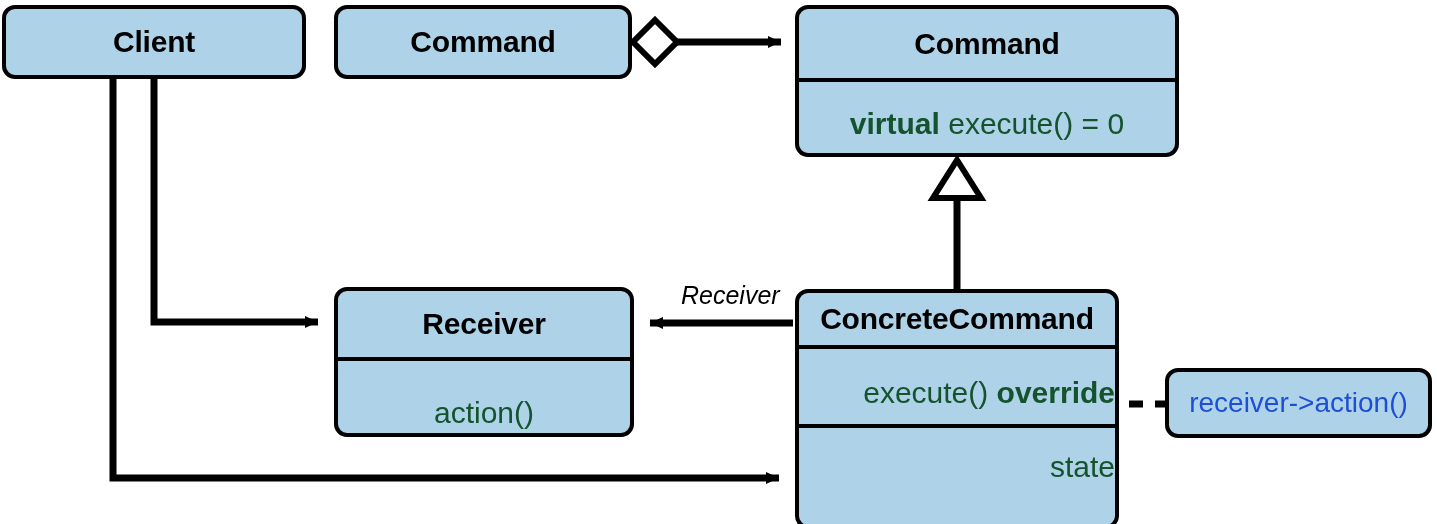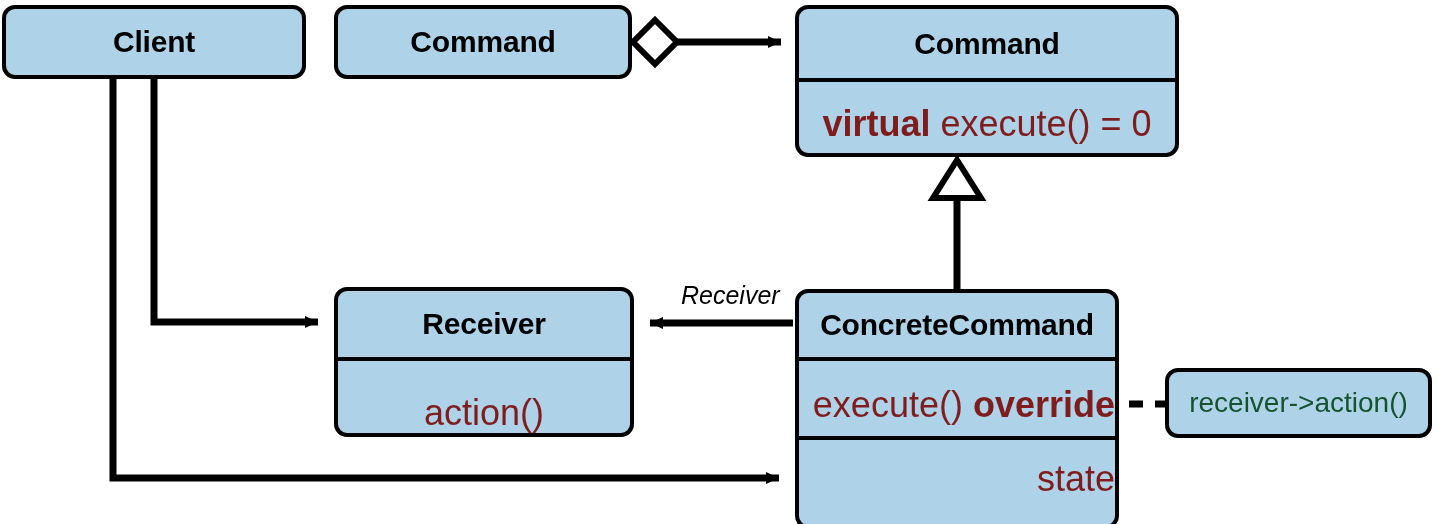--- a/index.html
+++ b/index.html
@@ -51,44 +51,44 @@
     border-top: 4px solid #000000;
   }
   .uml-title {
     font-size: 30px;
     font-weight: bold;
     color: #000000;
     letter-spacing: -0.2px;
     white-space: nowrap;
   }
   .uml-member {
-    font-size: 36px;
+    font-size: 30px;
     font-weight: normal;
-    color: #7f1d1d;
+    color: #14532d;
     white-space: nowrap;
     margin-top: 12px;
   }
   .uml-member b {
     font-weight: bold;
   }
   
   .uml-note {
     position: absolute;
     box-sizing: border-box;
     background: #aed2e8;
     border: 4px solid #000000;
     border-radius: 13px;
     display: flex;
     align-items: center;
     justify-content: center;
     z-index: 2;
   }
   .uml-note-text {
     font-size: 28px;
-    color: #14532d;
+    color: #1d4ed8;
     white-space: nowrap;
   }
   
   .edge-label {
     position: absolute;
     font-size: 25px;
     font-style: italic;
     color: #000000;
     white-space: nowrap;
     z-index: 3;
@@ -161,21 +161,21 @@
   <div class="uml-box" style="left:334px; top:287px; width:300px; height:150px;">
     <div class="uml-compartment center" style="height:66px;">
       <span class="uml-title">Receiver</span>
     </div>
     <div class="uml-compartment center divider-top" style="height:96px;">
       <span class="uml-member">action()</span>
     </div>
   </div>
 
   <div class="uml-box" style="left:795px; top:289px; width:324px; height:240px;">
-    <div class="uml-compartment center" style="height:64px;">
+    <div class="uml-compartment center" style="height:52px;">
       <span class="uml-title">ConcreteCommand</span>
     </div>
     <div class="uml-compartment left divider-top" style="height:79px;">
       <span class="uml-member"><span>execute() </span><b>override</b></span>
     </div>
     <div class="uml-compartment left divider-top" style="height:70px;">
       <span class="uml-member">state</span>
     </div>
   </div>
 

